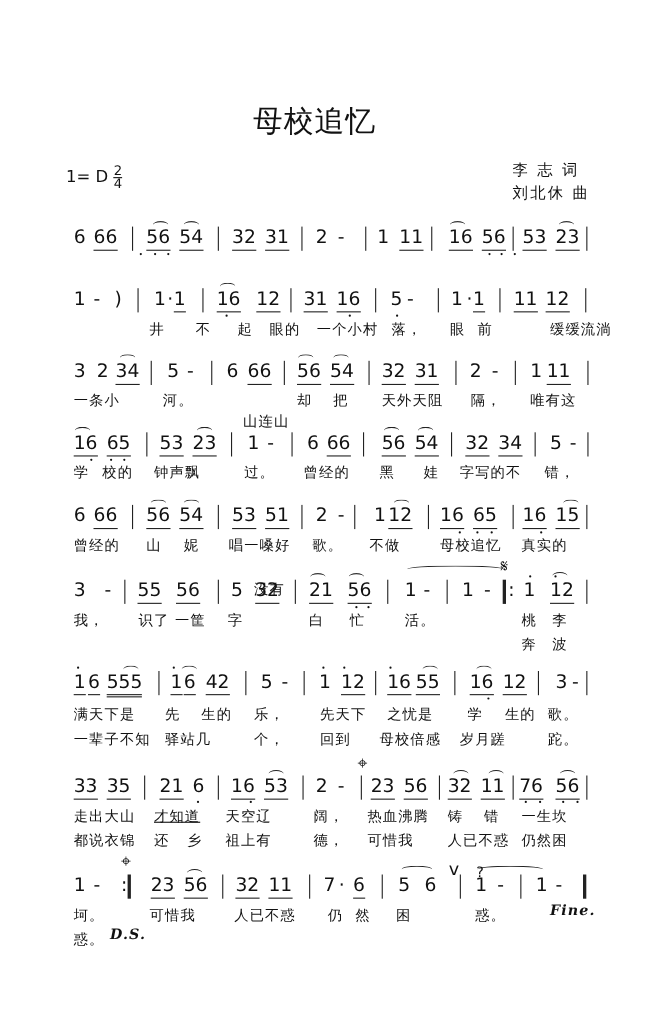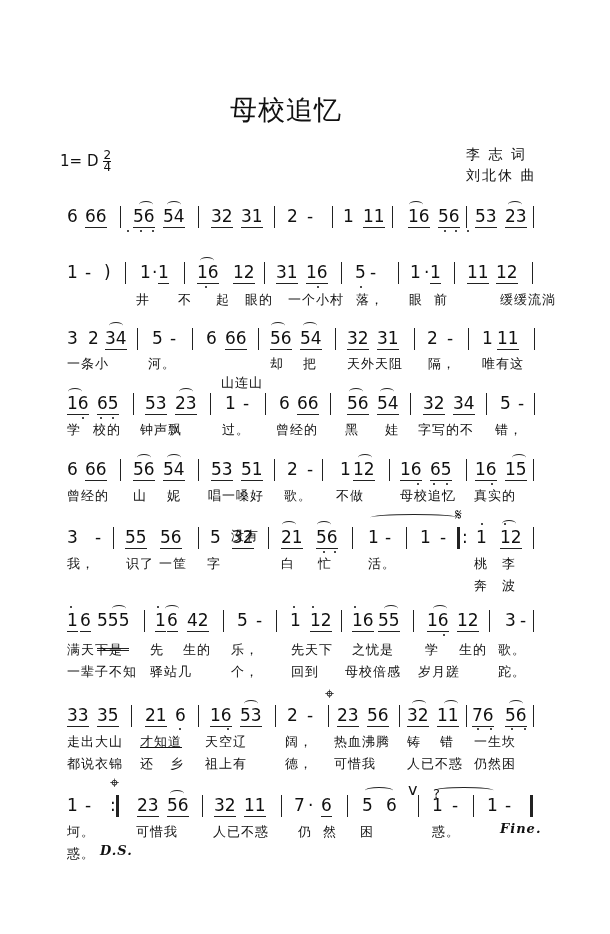--- a/index.html
+++ b/index.html
@@ -5,21 +5,21 @@
   html,body{margin:0;padding:0;background:#fff;}
   body{width:610px;height:934px;position:relative;overflow:hidden;font-family:"DejaVu Sans","Liberation Sans",sans-serif;color:#111;}
   .title{position:absolute;left:0;width:572px;top:92px;text-align:center;font-size:27px;letter-spacing:1px;}
   .key{position:absolute;left:60px;top:150px;font-size:15px;}
   .frac{display:inline-block;vertical-align:middle;text-align:center;font-size:12px;line-height:11px;margin-left:5px;}
   .frac span{display:block;}
   .frac span:first-child{border-bottom:1px solid #111;}
   .credit{position:absolute;left:466px;font-size:14px;letter-spacing:2px;}
   .tok{position:absolute;font-size:17px;line-height:20px;white-space:nowrap;}
   .tok.ul{border-bottom:1px solid #222;padding-bottom:1px;}
-  .tok.ul2{border-bottom:3px double #222;padding-bottom:18px;}
+  .tok.ul2{border-bottom:3px double #222;padding-bottom:1px;}
   .bar{position:absolute;width:1px;height:22px;background:#222;}
   .bar.thick{width:3px;}
   .lyr{position:absolute;font-size:13px;letter-spacing:1px;white-space:nowrap;}
   .dot{position:absolute;width:2px;height:2px;background:#111;border-radius:1px;}
   .slur{position:absolute;height:6px;border-top:1.4px solid #222;border-radius:50% 50% 0 0;}
   .it{font-family:"DejaVu Serif","Liberation Serif",serif;font-style:italic;font-weight:bold;text-align:center;}
   .sym{position:absolute;font-size:16px;}
 </style>
 </head>
 <body>

